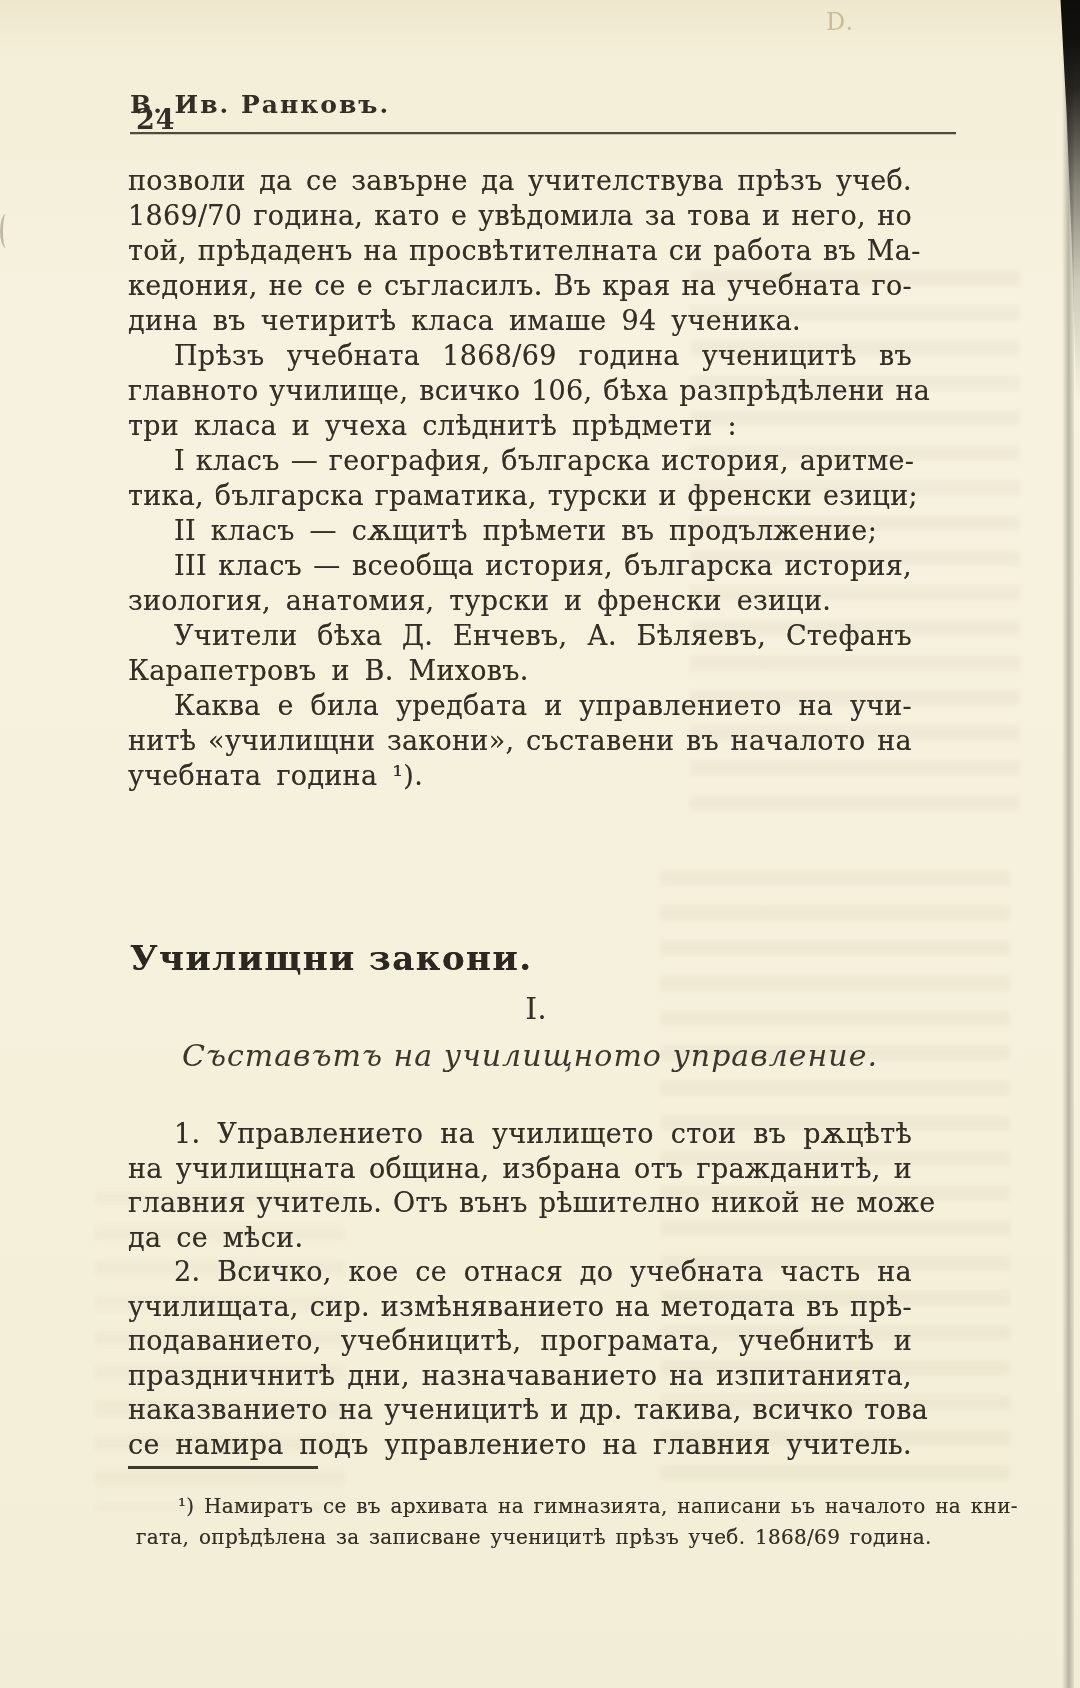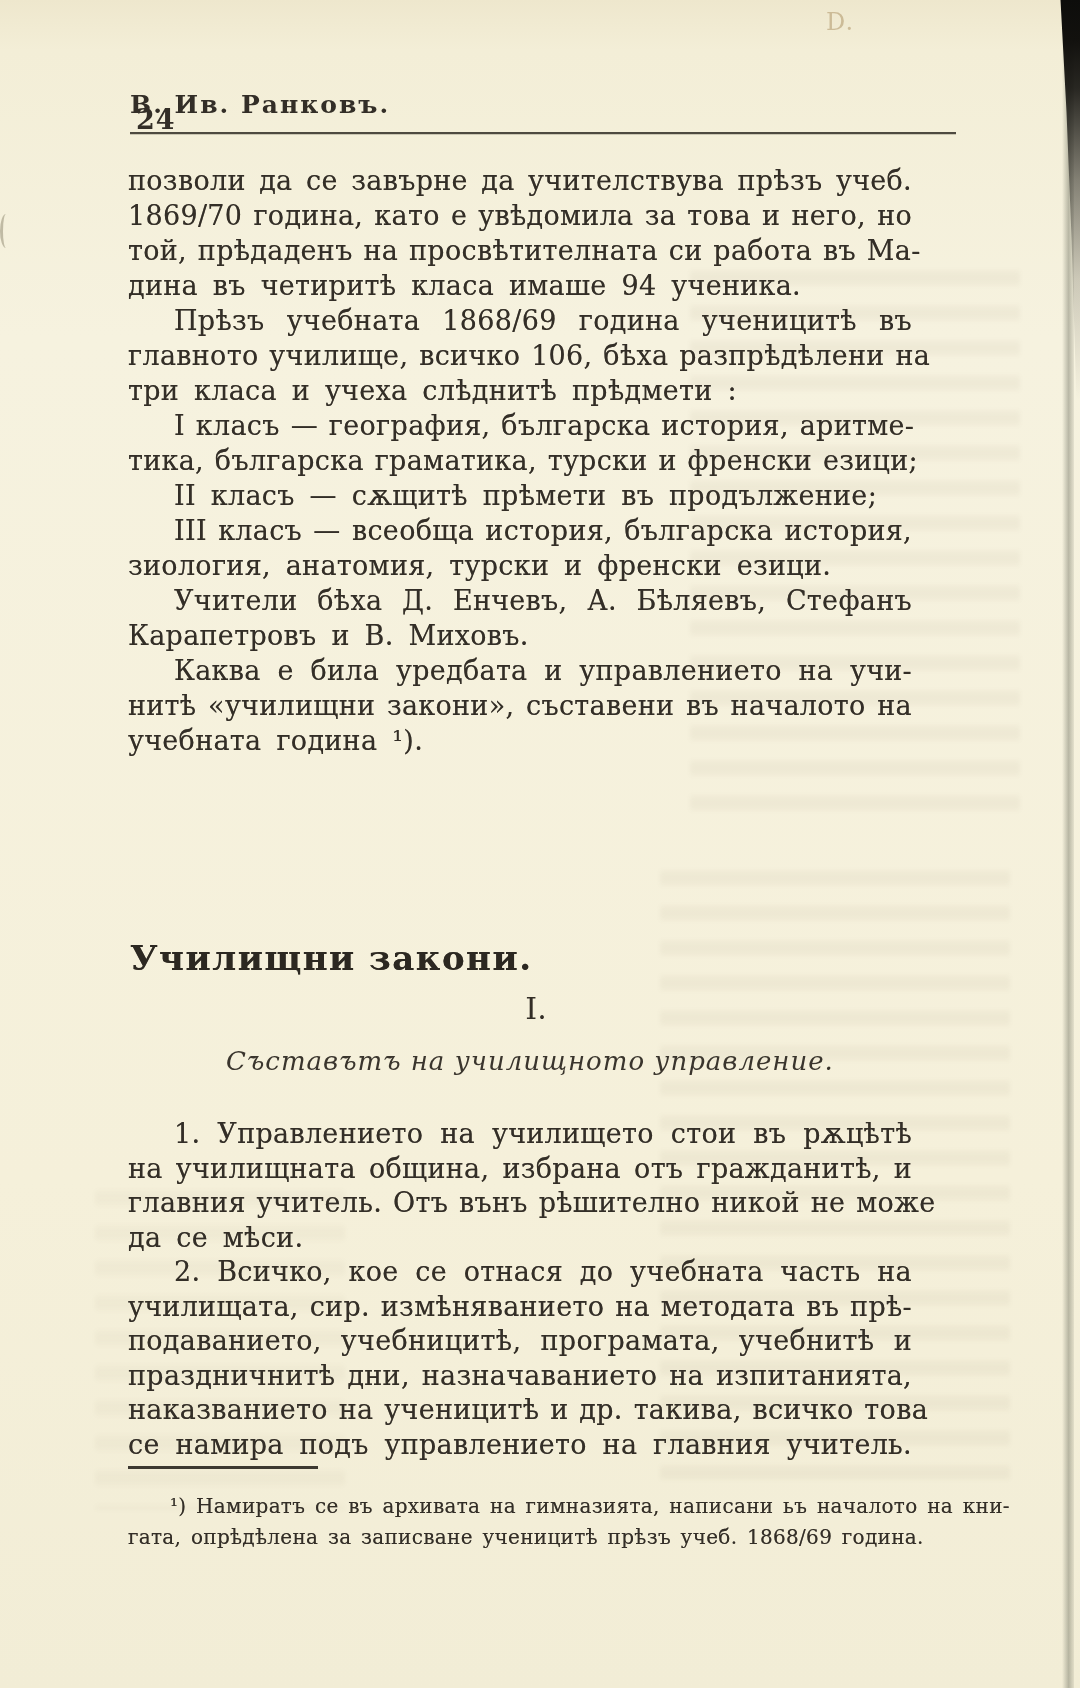--- a/index.html
+++ b/index.html
@@ -79,29 +79,29 @@
     position: absolute; left: 130px; width: 826px; top: 938px; text-align: left;
     font-size: 34px; font-weight: bold; letter-spacing: 1.5px; color: #2c2821;
     text-shadow: 0 0 0.5px rgba(35,30,24,0.6);
   }
   .sec-numeral {
     position: absolute; left: 130px; width: 812px; top: 991px; text-align: center;
     font-size: 30px; color: #332e27;
   }
   .sec-subtitle {
     position: absolute; left: 130px; width: 800px; top: 1038px; text-align: center;
-    font-size: 26px; font-style: italic; letter-spacing: 1px; color: #3a352d; margin-top: 8px;
+    font-size: 30px; font-style: italic; letter-spacing: 1px; color: #3a352d;
   }
 
   
   .footnote-rule {
     position: absolute; left: 128px; top: 1466px; width: 190px; height: 3px;
     background: #3d3931;
   }
-  #footnote { top: 1491px; font-size: 20px; line-height: 31px; }
+  #footnote { top: 1491px; font-size: 20px; line-height: 31px; margin-left: 8px; }
   #footnote .line { word-spacing: 3px; }
   #footnote .line.ind { text-indent: 42px; }
 </style>
 </head>
 <body>
 
 <div id="page">
 
   <div class="ghost g1"></div>
   <div class="ghost g2"></div>
@@ -112,20 +112,21 @@
   <div class="header-row">
     <span class="page-number">24</span>
     <span class="running-title">В. Ив. Ранковъ.</span>
   </div>
   <div class="header-rule"></div>
 
   <div id="block1" class="textcol">
     <div class="line">позволи да се завърне да учителствува прѣзъ учеб.</div>
     <div class="line">1869/70 година, като е увѣдомила за това и него, но</div>
     <div class="line">той, прѣдаденъ на просвѣтителната си работа въ Ма-</div>
+    <div class="line">кедония, не се е съгласилъ. Въ края на учебната го-</div>
     <div class="line end">дина въ четиритѣ класа имаше 94 ученика.</div>
 
     <div class="line ind">Прѣзъ учебната 1868/69 година ученицитѣ въ</div>
     <div class="line">главното училище, всичко 106, бѣха разпрѣдѣлени на</div>
     <div class="line end">три класа и учеха слѣднитѣ прѣдмети :</div>
 
     <div class="line ind">I класъ — география, българска история, аритме-</div>
     <div class="line">тика, българска граматика, турски и френски езици;</div>
 
     <div class="line ind end">II класъ — сѫщитѣ прѣмети въ продължение;</div>

